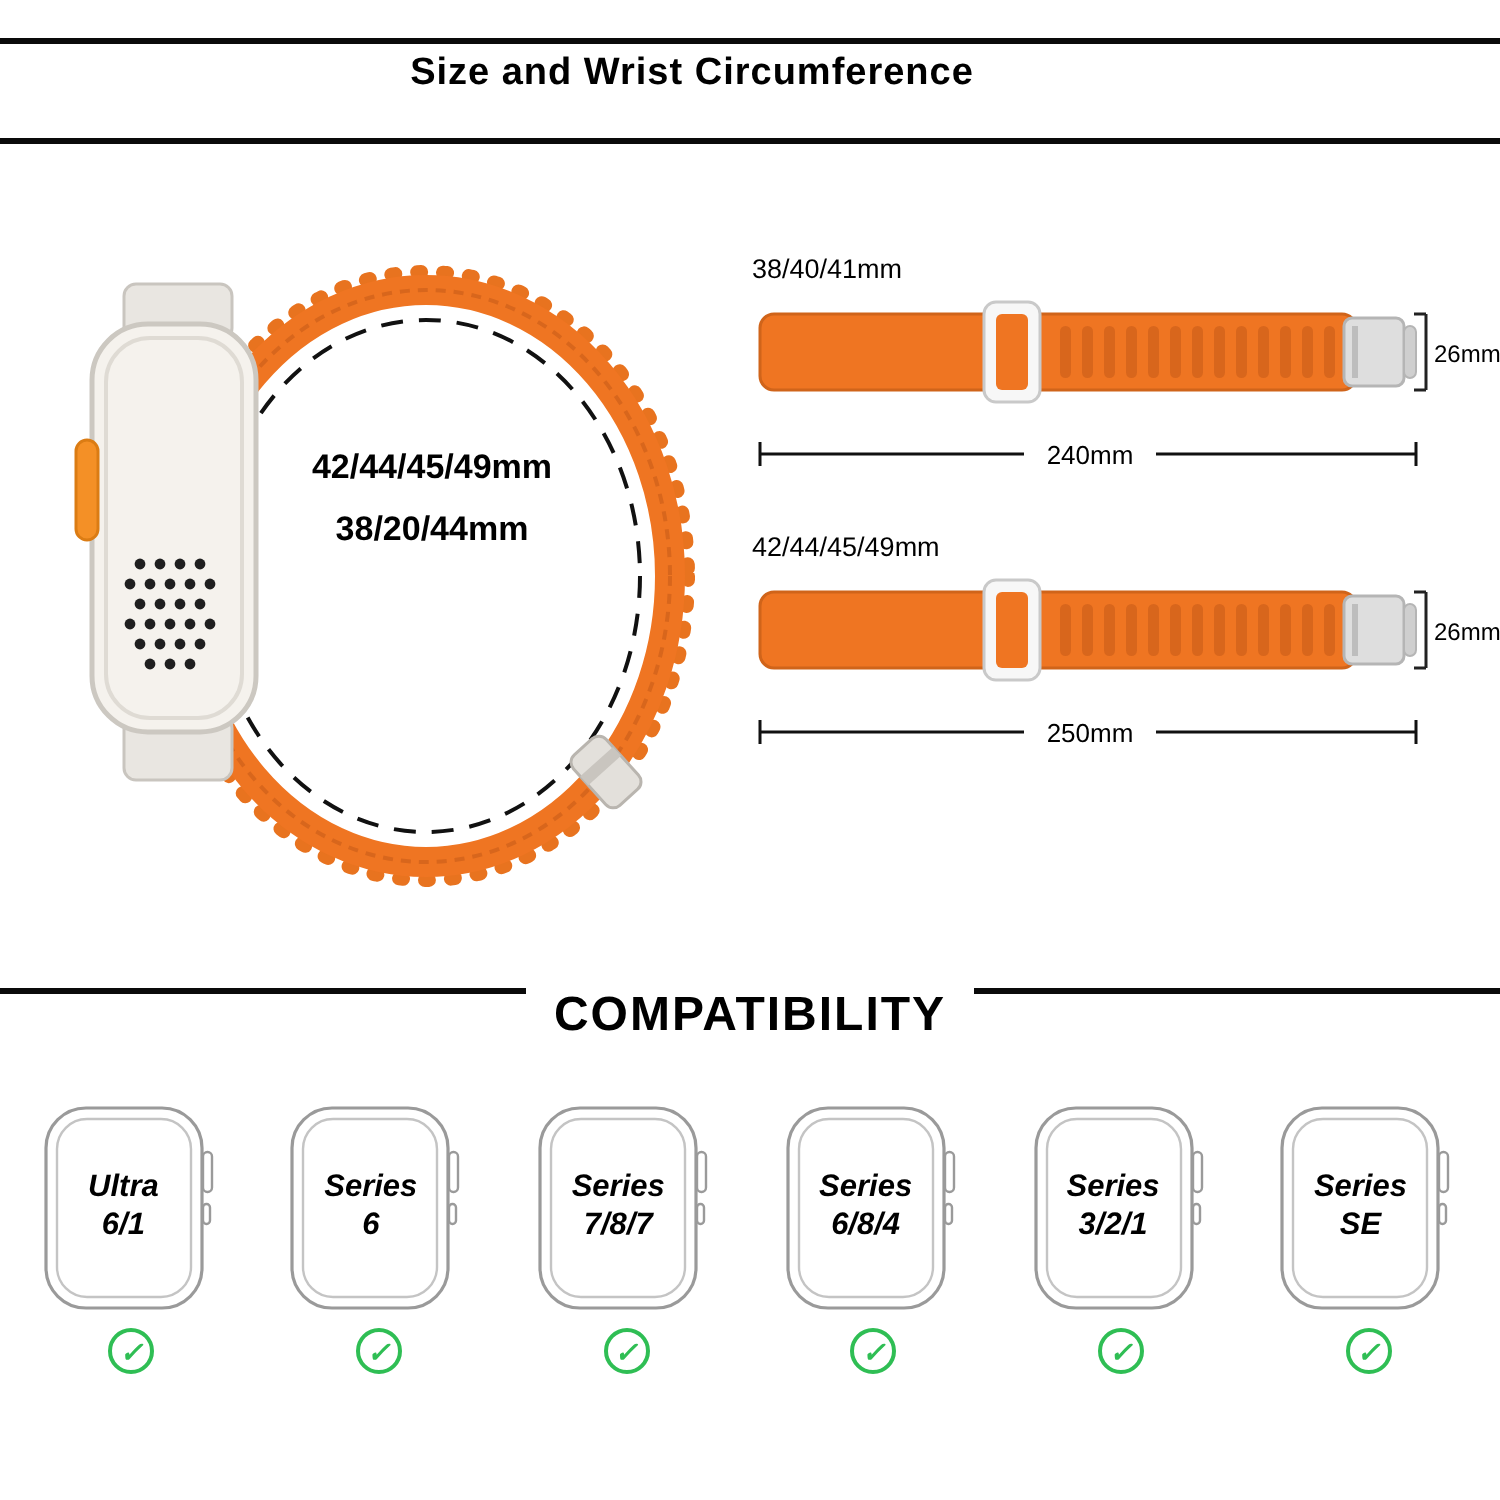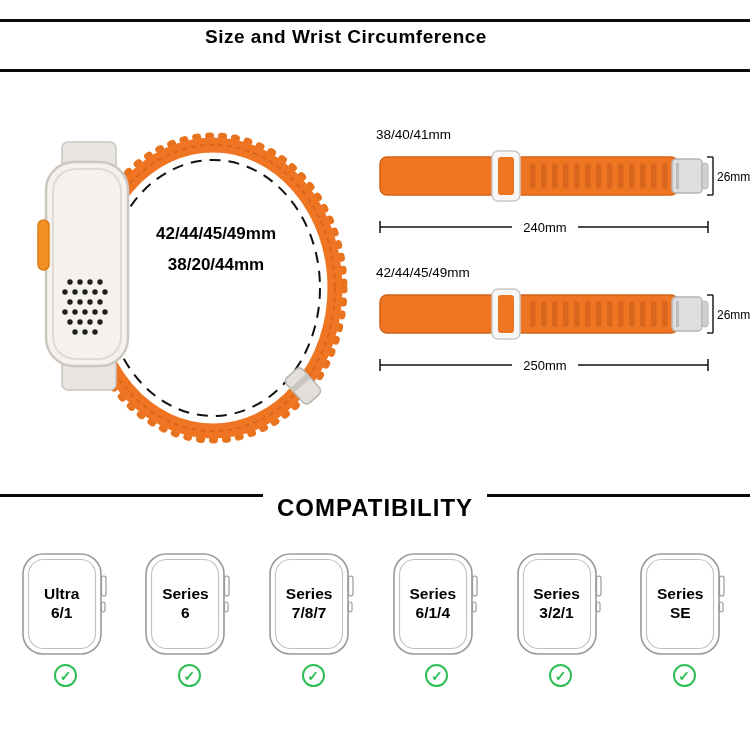--- a/index.html
+++ b/index.html
@@ -29,21 +29,21 @@
 
   
   .compat-header { position: absolute; top: 494px; left: 0; width: 750px; height: 30px;
                    display: flex; align-items: flex-start; gap: 14px; }
   .compat-line { flex: 1; height: 3px; background: #0a0a0a; }
   .compat-title { font-size: 24px; font-weight: 700; letter-spacing: 1px; }
 
   
   .models { position: absolute; top: 552px; left: 0; width: 750px;
             display: flex; justify-content: space-evenly; }
-  .model-card { width: 116px; display: flex; flex-direction: column; align-items: center; }
+  .model-card { width: 116px; display: flex; flex-direction: column; align-items: center; font-style: italic; }
   .watch-outline { position: relative; width: 92px; height: 106px; }
   .model-label { position: absolute; left: 0; top: 0; width: 84px; height: 104px;
                  display: flex; flex-direction: column; align-items: center; justify-content: center;
                  font-weight: 700; font-size: 15.5px; line-height: 1.2; text-align: center; }
   .check-badge { margin-top: 6px; width: 23px; height: 23px; border: 2.5px solid #2FBE54;
                  border-radius: 50%; color: #2FBE54; font-size: 14px; font-weight: 700;
                  display: flex; align-items: center; justify-content: center; }
 </style>
 </head>
 <body>
@@ -250,21 +250,21 @@
     <div class="model-card">
       <div class="watch-outline">
         <svg width="92" height="106" viewBox="0 0 92 106">
           <rect x="3" y="2" width="78" height="100" rx="20" fill="#fff" stroke="#9a9a9a" stroke-width="1.6"></rect>
           <rect x="8.5" y="7.5" width="67" height="89" rx="15" fill="#fff" stroke="#c4c4c4" stroke-width="1.2"></rect>
           <rect x="81.5" y="24" width="4.5" height="20" rx="2.2" fill="#fff" stroke="#9a9a9a" stroke-width="1.2"></rect>
           <rect x="81.5" y="50" width="3.5" height="10" rx="1.7" fill="#fff" stroke="#9a9a9a" stroke-width="1.2"></rect>
         </svg>
         <div class="model-label">
           <div>Series</div>
-          <div>6/1/4</div>
+          <div>6/8/4</div>
         </div>
       </div>
       <div class="check-badge">✓</div>
     </div>
 
     <div class="model-card">
       <div class="watch-outline">
         <svg width="92" height="106" viewBox="0 0 92 106">
           <rect x="3" y="2" width="78" height="100" rx="20" fill="#fff" stroke="#9a9a9a" stroke-width="1.6"></rect>
           <rect x="8.5" y="7.5" width="67" height="89" rx="15" fill="#fff" stroke="#c4c4c4" stroke-width="1.2"></rect>

